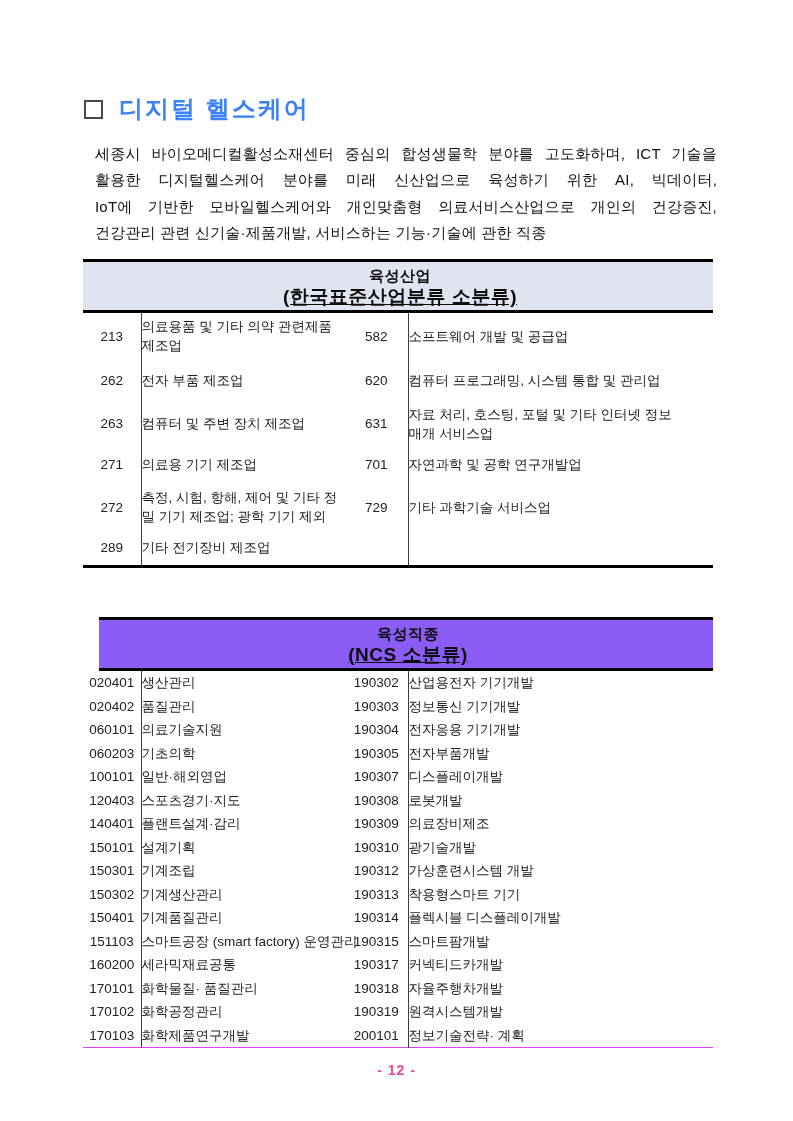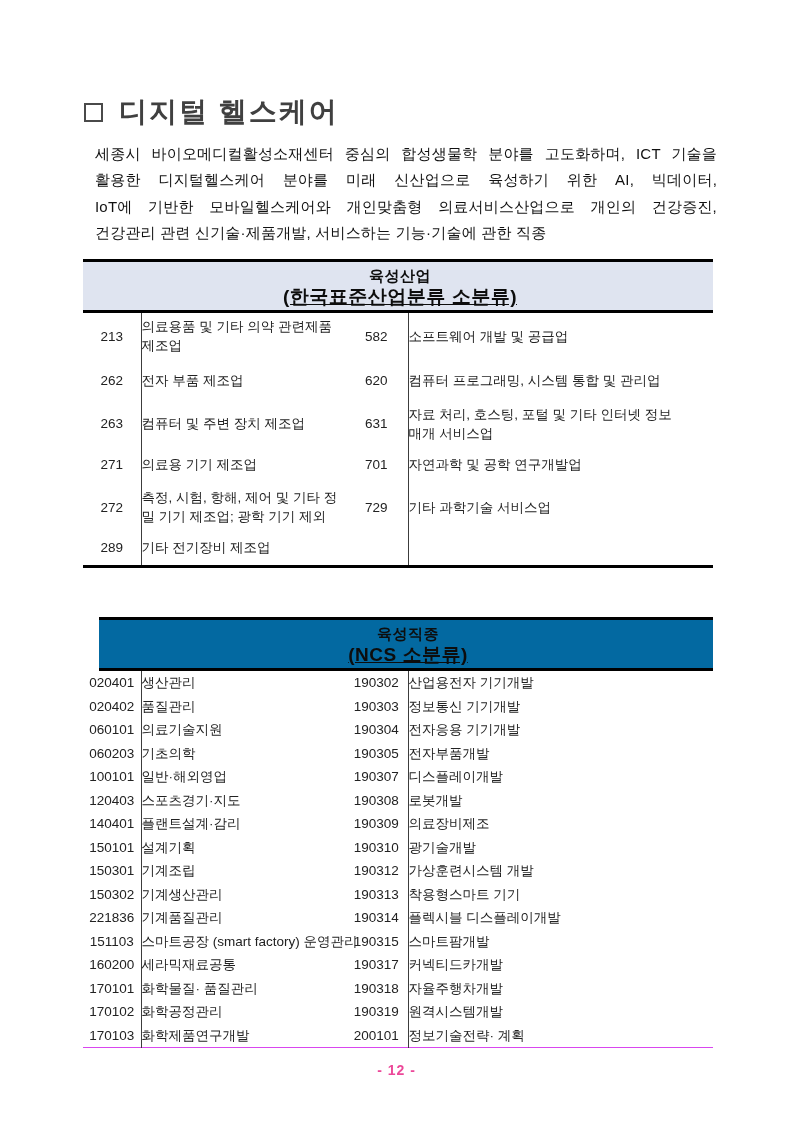--- a/index.html
+++ b/index.html
@@ -16,21 +16,21 @@
     position:absolute;left:84px;top:93px;
     display:flex;align-items:center;gap:16px;
   }
   .square-bullet{
     width:15px;height:15px;
     border:2px solid #4a4a4a;
     display:inline-block;flex:0 0 auto;
     background:#fff;
   }
   .doc-title .txt{
-    font-size:28px;font-weight:bold;color:#404040;
+    font-size:24px;font-weight:bold;color:#3b82f6;
     letter-spacing:2px;white-space:nowrap;
   }
   
   .intro{
     position:absolute;left:95px;top:141px;width:622px;
     font-size:15px;color:#111;
   }
   .intro .line{
     text-align:justify;text-align-last:justify;
     line-height:26.4px;letter-spacing:0.2px;
@@ -154,21 +154,21 @@
     <td class="code c1">289</td>
     <td class="name n1">기타 전기장비 제조업</td>
     <td class="code c2"></td>
     <td class="name n2"></td>
   </tr>
 </tbody>
     </table>
   </div>
 
   <div class="tbl" id="tbl2">
-    <div class="thead" style="background: #0369a1; margin-left: 16px;">
+    <div class="thead" style="background: #8b5cf6; margin-left: 16px;">
       <div class="t-title">육성직종</div>
       <div class="t-sub">(NCS 소분류)</div>
     </div>
     <table class="grid">
       <colgroup>
           <col style="width:58px">
           <col style="width:204px">
           <col style="width:63px">
           <col style="width:305px">
         </colgroup>
@@ -237,21 +237,21 @@
   </tr>
 
   <tr>
     <td class="code c1">150302</td>
     <td class="name n1">기계생산관리</td>
     <td class="code c2">190313</td>
     <td class="name n2">착용형스마트 기기</td>
   </tr>
 
   <tr>
-    <td class="code c1">221836</td>
+    <td class="code c1">150401</td>
     <td class="name n1">기계품질관리</td>
     <td class="code c2">190314</td>
     <td class="name n2">플렉시블 디스플레이개발</td>
   </tr>
 
   <tr>
     <td class="code c1">151103</td>
     <td class="name n1">스마트공장 (smart factory) 운영관리</td>
     <td class="code c2">190315</td>
     <td class="name n2">스마트팜개발</td>

